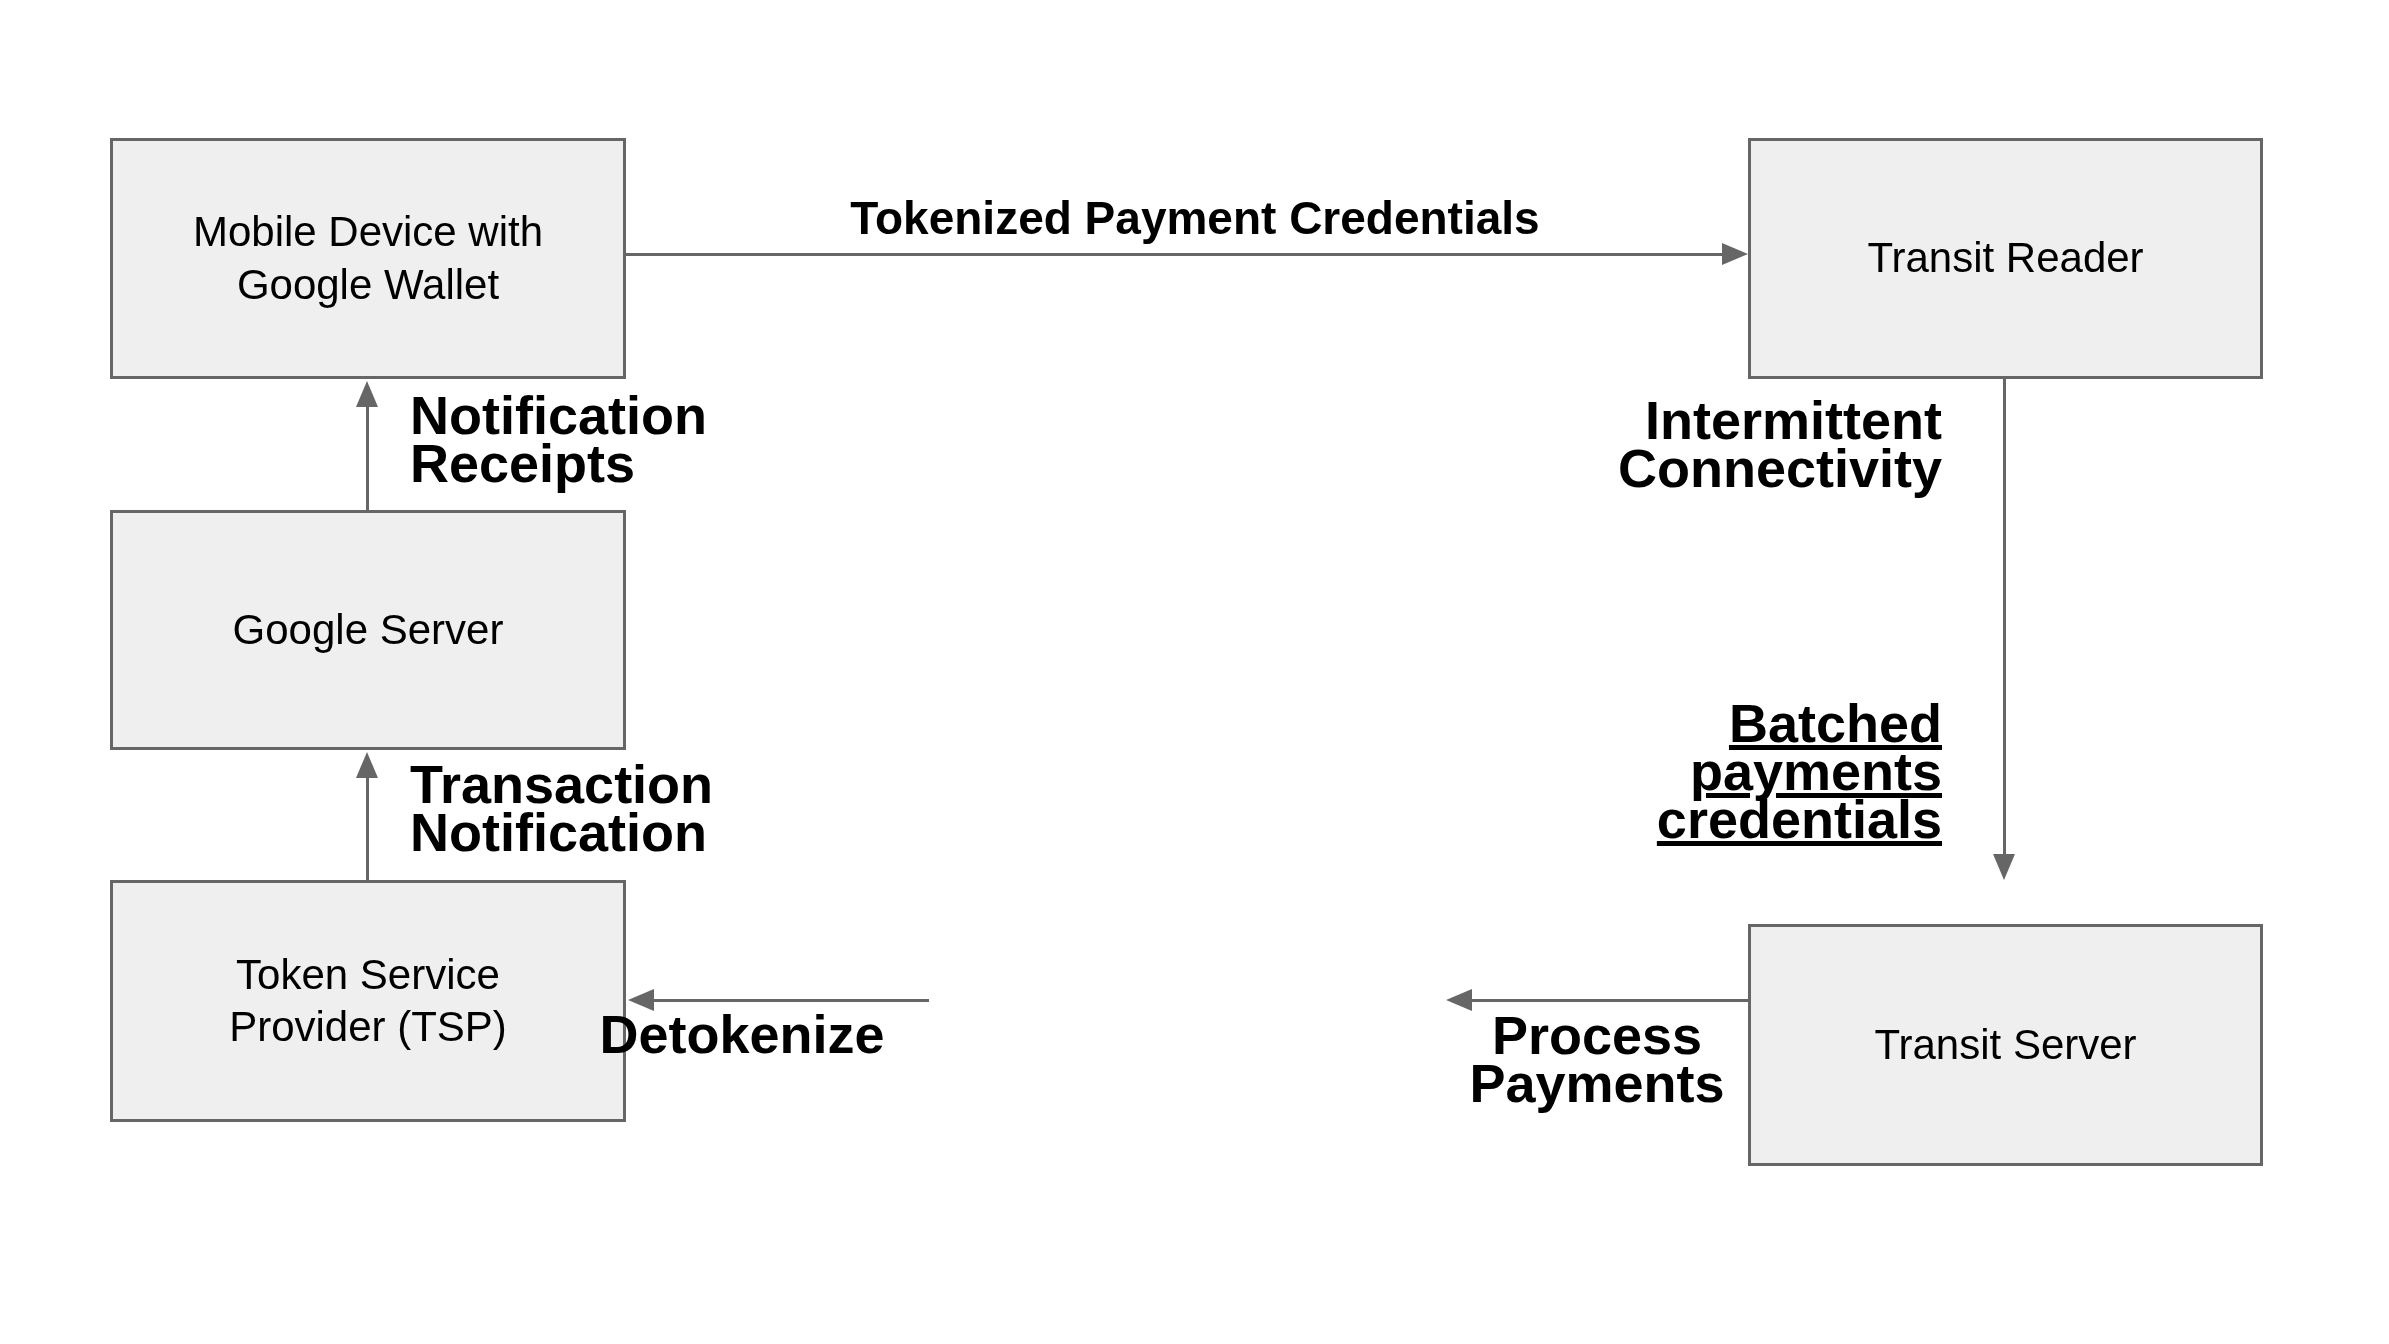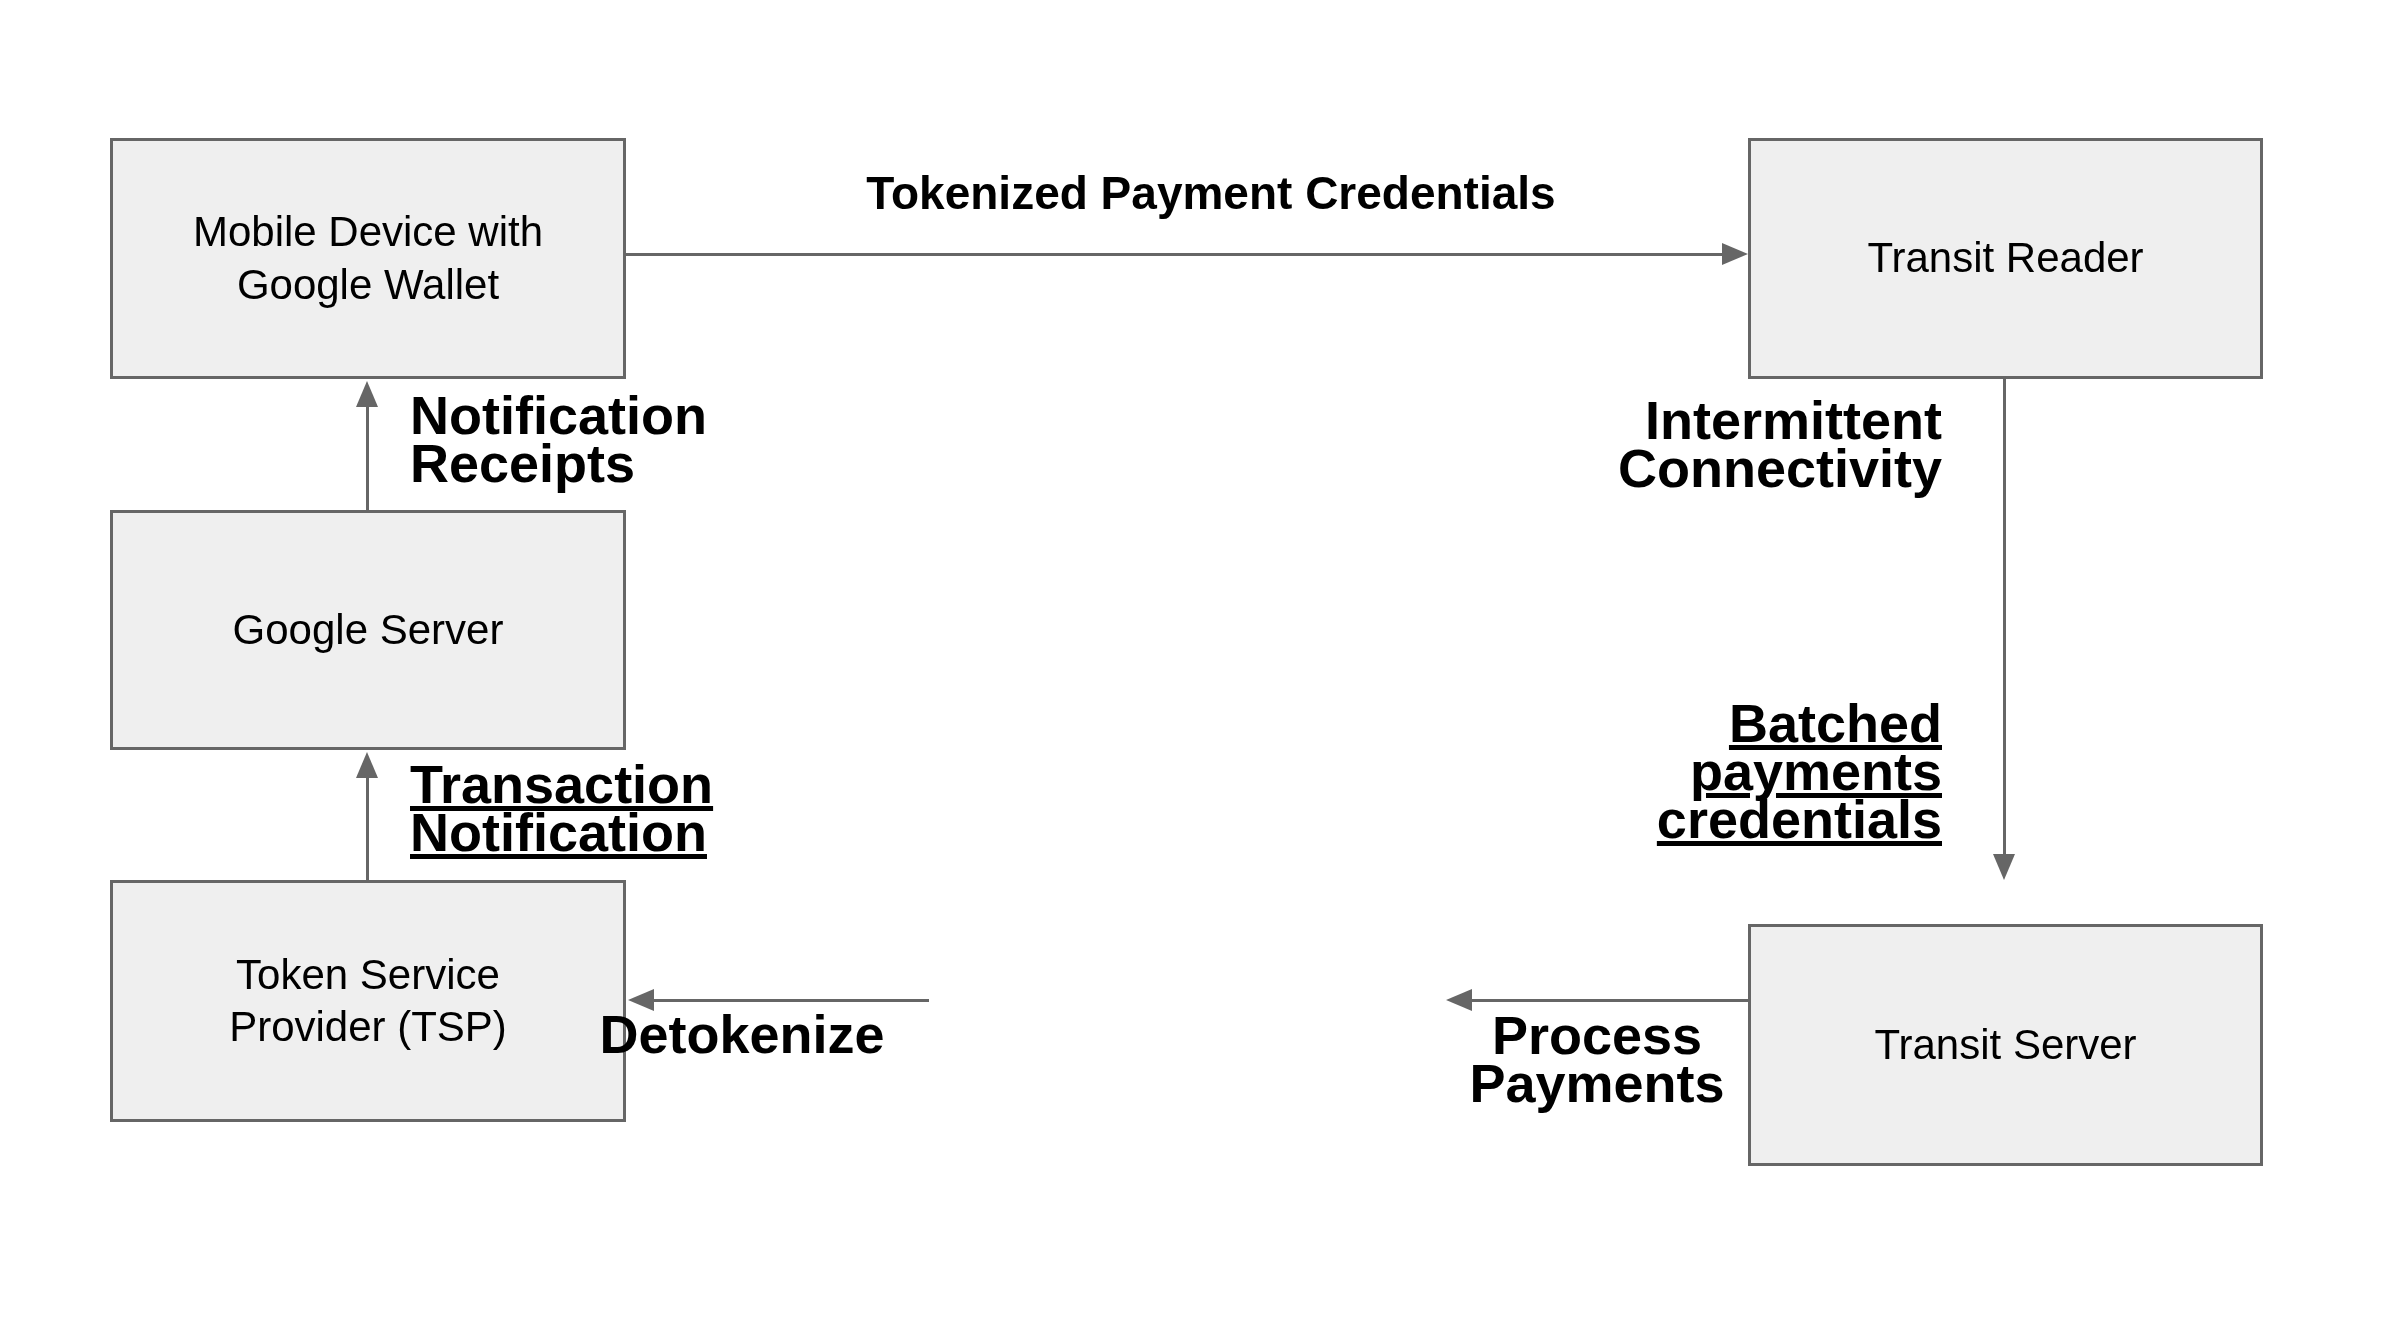--- a/index.html
+++ b/index.html
@@ -37,26 +37,26 @@
   .head-up   {border-left:11px solid transparent;border-right:11px solid transparent;border-bottom:26px solid var(--arrow-color,#666666);}
   .head-down {border-left:11px solid transparent;border-right:11px solid transparent;border-top:26px solid var(--arrow-color,#666666);}
 
   .edge-label{
     position:absolute;
     font-weight:bold;
     font-size:54px;line-height:48px;
     color:var(--text-color,#000000);
     white-space:pre-line;
   }
-  #label-tokenized{left:1195px;top:166px;transform:translateX(-50%);font-size:46px;line-height:55px;text-align:left;margin-left:16px;}
+  #label-tokenized{left:1195px;top:191px;transform:translateX(-50%);font-size:46px;line-height:55px;text-align:left;}
   #label-intermittent{right:429px;top:396px;text-align:right;}
   #label-batched{right:429px;top:699px;text-align:right;text-decoration:underline;}
   #label-process{left:1597px;top:1011px;transform:translateX(-50%);text-align:center;}
   #label-detokenize{left:742px;top:1010px;transform:translateX(-50%);text-align:right;}
-  #label-transaction{left:410px;top:760px;text-align:left;text-decoration:underline;}
+  #label-transaction{left:410px;top:760px;text-align:left;}
   #label-receipts{left:410px;top:391px;text-align:left;}
 
   
   #line-tokenized{left:626px;top:253px;width:1096px;}
   #head-tokenized{left:1722px;top:243px;}
   
   #line-connectivity{left:2003px;top:379px;height:477px;}
   #head-connectivity{left:1993px;top:854px;}
   
   #line-process{left:1472px;top:999px;width:276px;}

